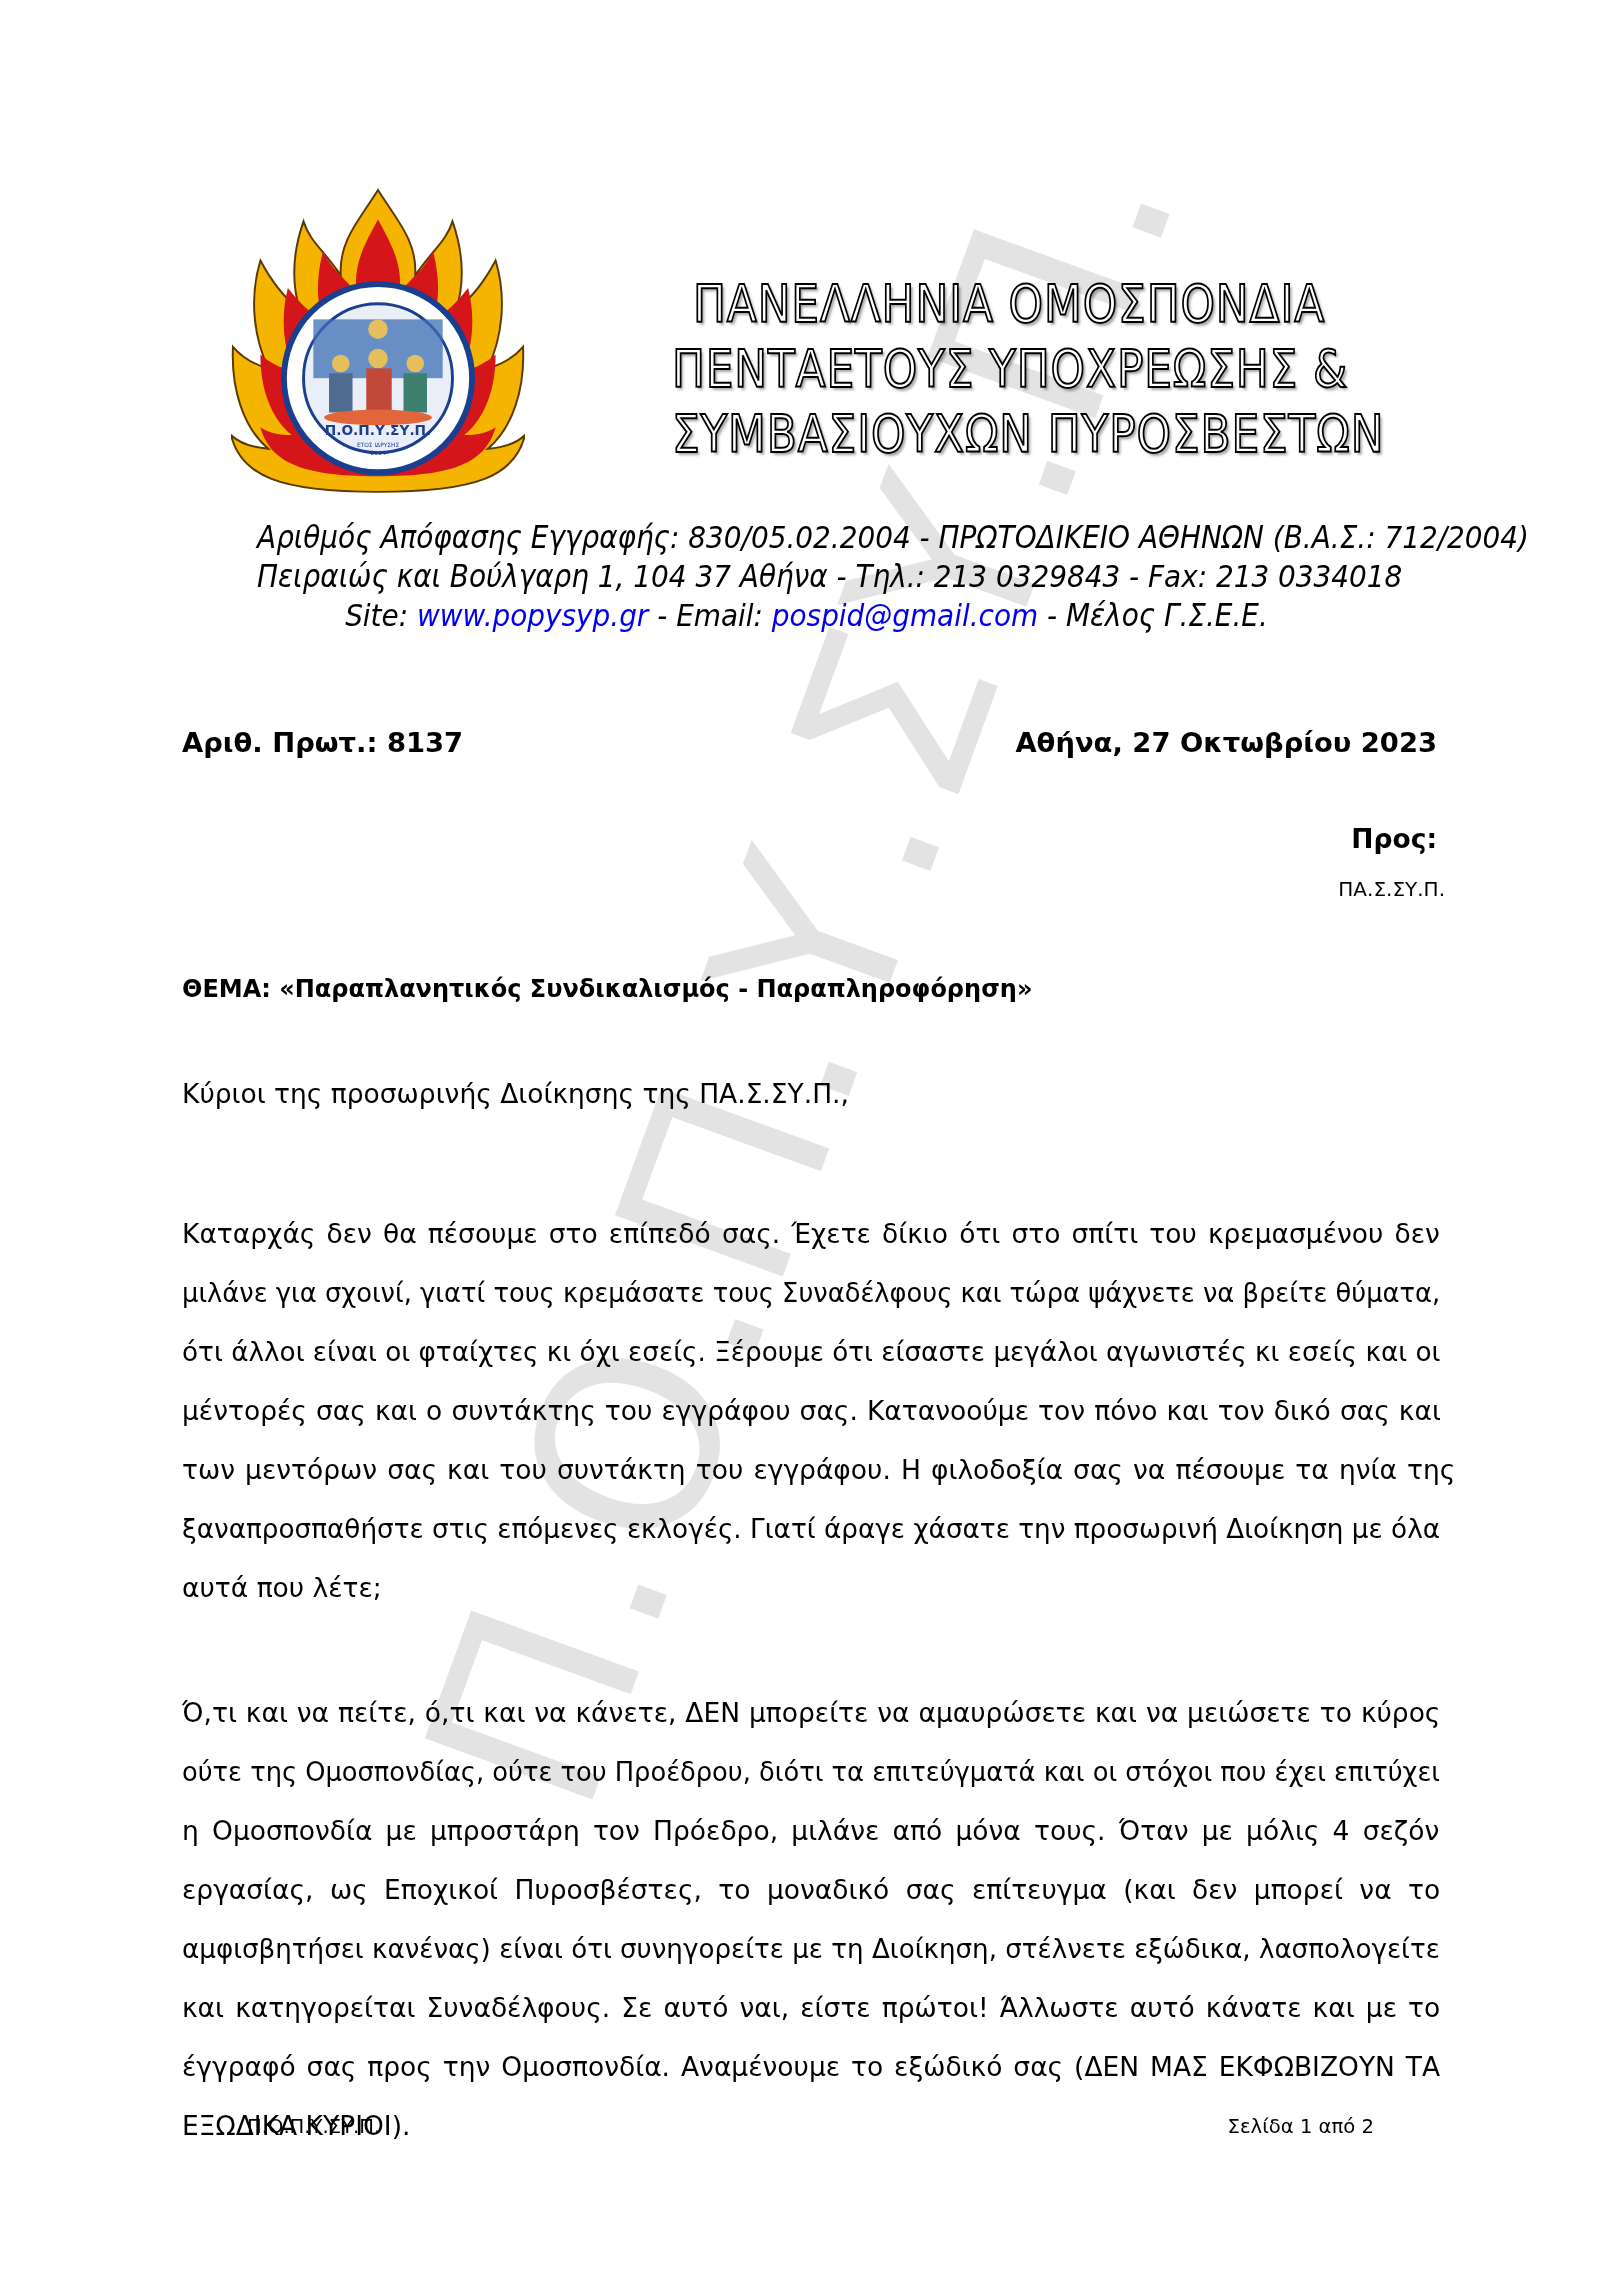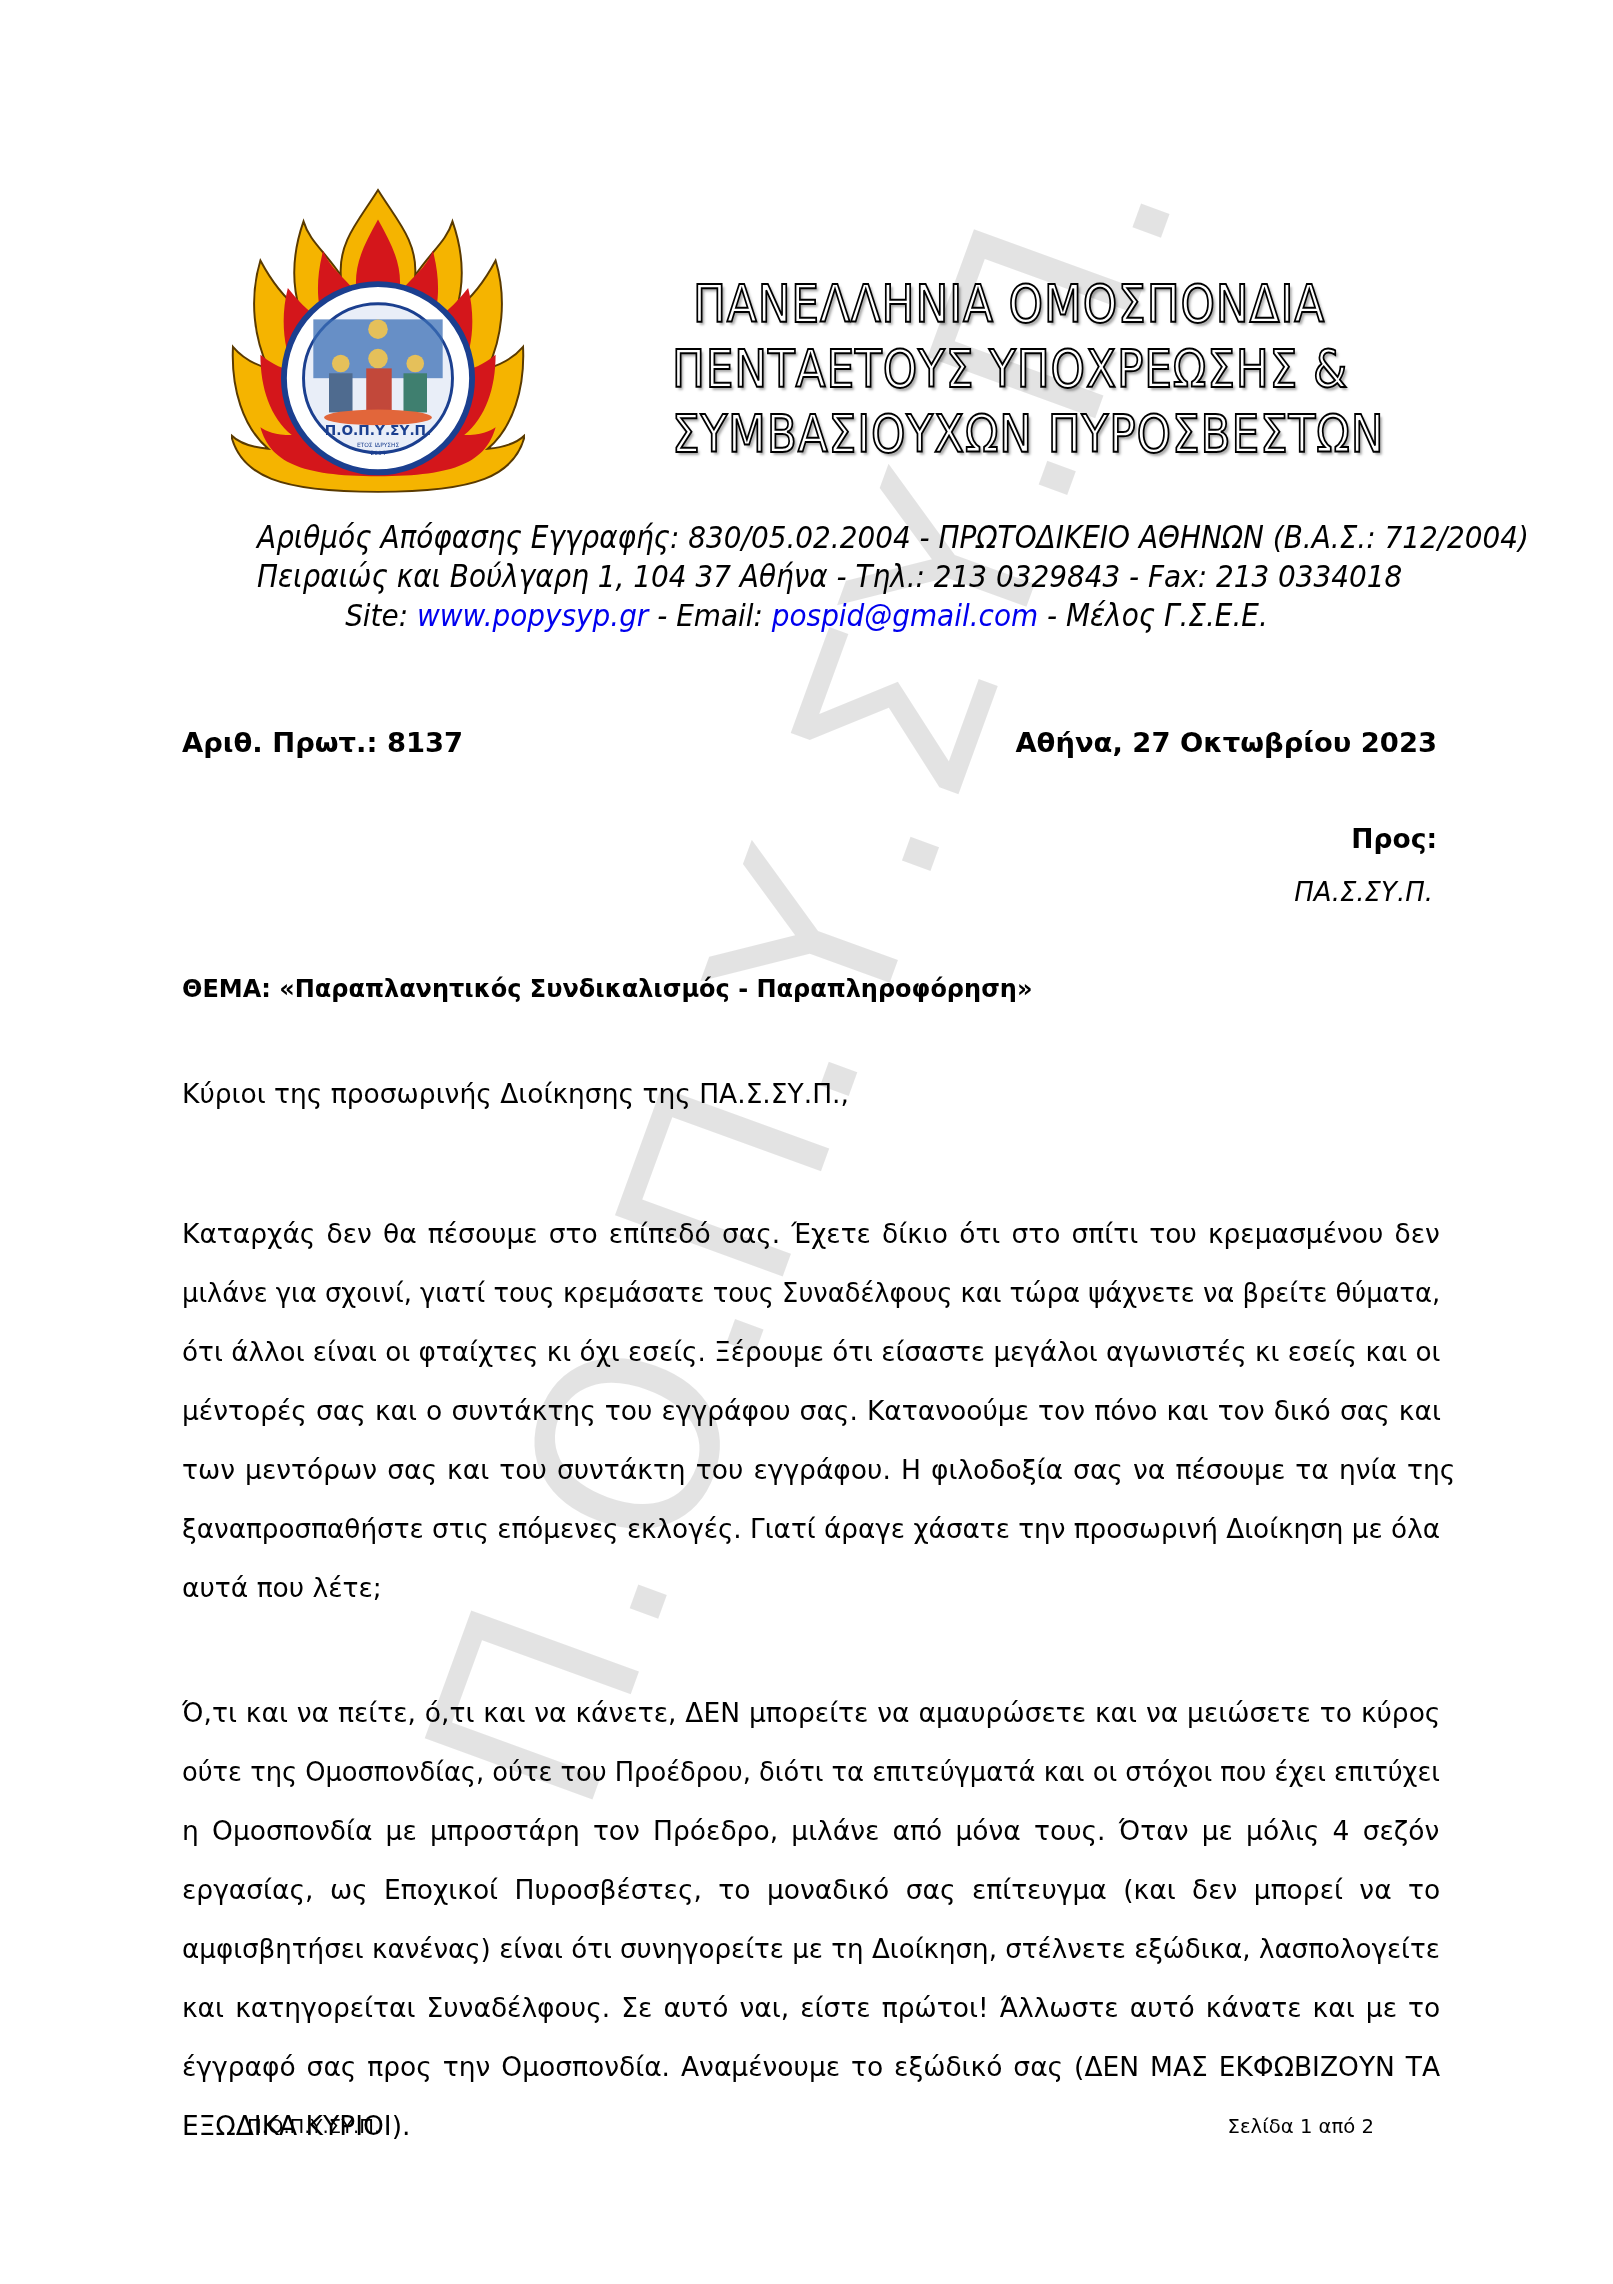--- a/index.html
+++ b/index.html
@@ -26,21 +26,21 @@
   
   .info { position: absolute; left: 196px; top: 518px; width: 1221px; text-align: center;
     font-family: "DejaVu Sans", sans-serif; font-style: italic; font-size: 31px; line-height: 39px; z-index: 1; }
   .info .row { display: block; transform: scaleX(0.9); white-space: nowrap; }
   .info a { color: #0000ee; text-decoration: none; }
   .meta { position: absolute; top: 727px; font-size: 27.4px; font-weight: bold; z-index: 1; white-space: nowrap; }
   .meta.left { left: 182px; }
   .meta.right { right: 176px; margin-left: 32px; }
 
   .to-label { position: absolute; top: 823px; right: 176px; font-size: 26.5px; font-weight: bold; z-index: 1; }
-  .to-value { position: absolute; top: 877px; right: 180px; font-size: 26px; z-index: 1; font-style: italic; }
+  .to-value { position: absolute; top: 877px; right: 168px; font-size: 20px; z-index: 1; }
 
   .subject { position: absolute; top: 975px; left: 182px; font-size: 24px; font-weight: bold; z-index: 1; white-space: nowrap; }
 
   .salutation { position: absolute; top: 1078px; left: 182px; font-size: 26.5px; z-index: 1; white-space: nowrap; }
 
   .para { position: absolute; left: 182px; width: 1257px; font-size: 26.5px; line-height: 59px;
     text-align: justify; z-index: 1; }
   .para .ln { display: block; text-align: justify; text-align-last: justify; white-space: nowrap; overflow: visible; }
   .para .ln.last { text-align-last: left; }
   .p1 { top: 1204px; }

